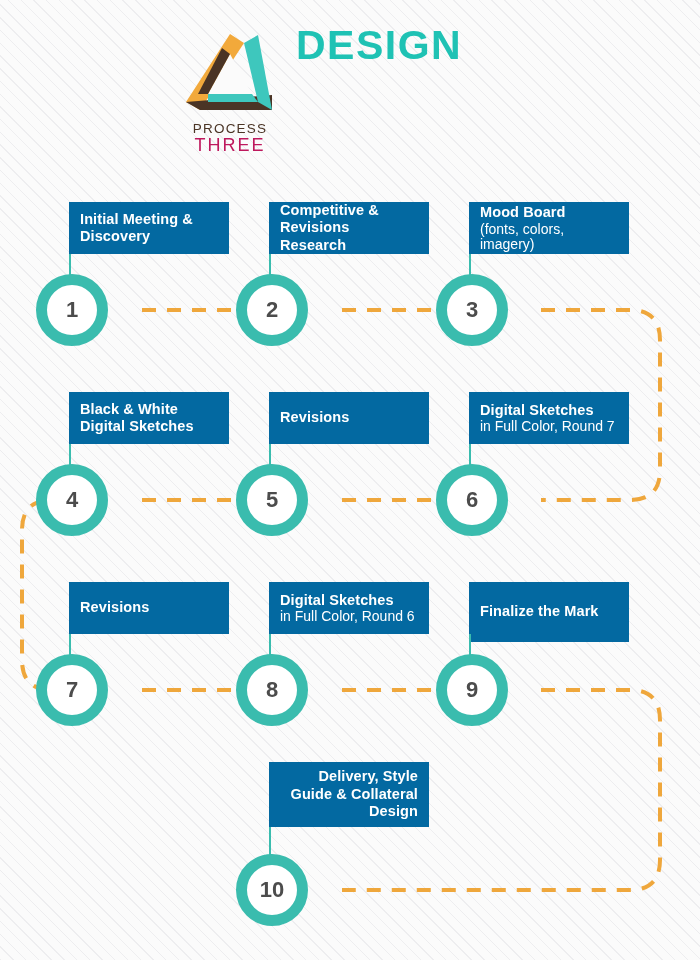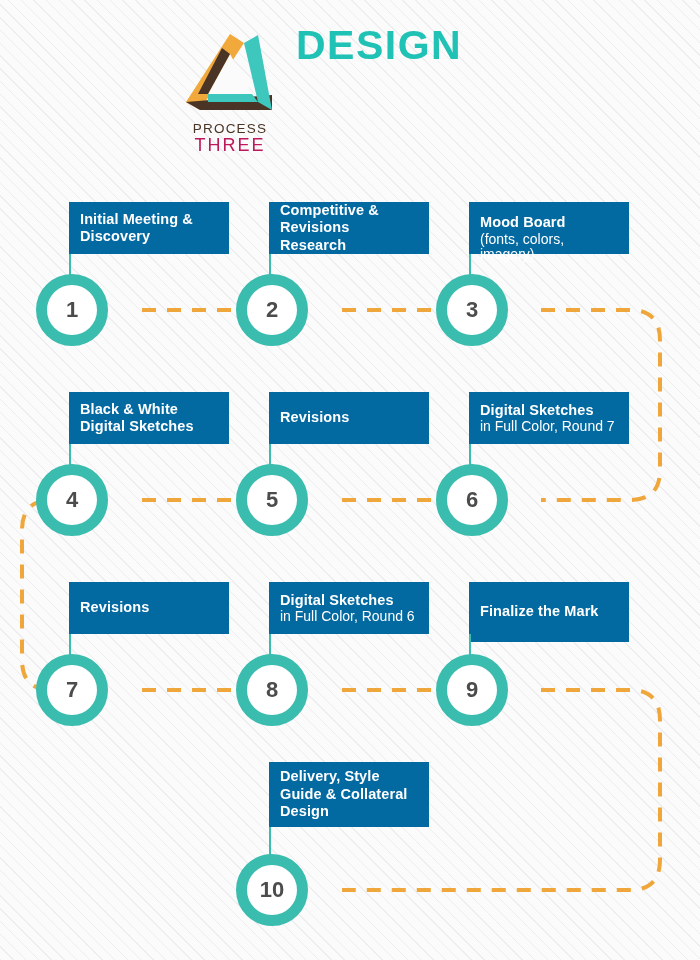--- a/index.html
+++ b/index.html
@@ -216,21 +216,21 @@
     <span class="step-title">Competitive &amp;</span>
     <span class="step-title">Revisions Research</span>
   </div>
   <div class="step-stem" style="top:52px; height:40px;"></div>
   <div class="step-circle" style="left:-33px; top:72px;">
     <span class="step-number">2</span>
   </div>
 </div>
 
 <div class="step" style="left:469px; top:202px;">
-  <div class="step-box" style="height:52px;justify-content:space-between;">
+  <div class="step-box" style="height:52px;">
     <span class="step-title">Mood Board</span>
     <span class="step-subtitle">(fonts, colors, imagery)</span>
   </div>
   <div class="step-stem" style="top:52px; height:40px;"></div>
   <div class="step-circle" style="left:-33px; top:72px;">
     <span class="step-number">3</span>
   </div>
 </div>
 
 <div class="step" style="left:69px; top:392px;">
@@ -290,21 +290,21 @@
   <div class="step-box" style="height:60px;">
     <span class="step-title">Finalize the Mark</span>
   </div>
   <div class="step-stem" style="top:52px; height:40px;"></div>
   <div class="step-circle" style="left:-33px; top:72px;">
     <span class="step-number">9</span>
   </div>
 </div>
 
 <div class="step" style="left:269px; top:762px;">
-  <div class="step-box" style="height:65px;">
+  <div class="step-box" style="height:65px;text-align:right;">
     <span class="step-title">Delivery, Style</span>
     <span class="step-title">Guide &amp; Collateral</span>
     <span class="step-title">Design</span>
   </div>
   <div class="step-stem" style="top:65px; height:40px;"></div>
   <div class="step-circle" style="left:-33px; top:92px;">
     <span class="step-number">10</span>
   </div>
 </div>
 

